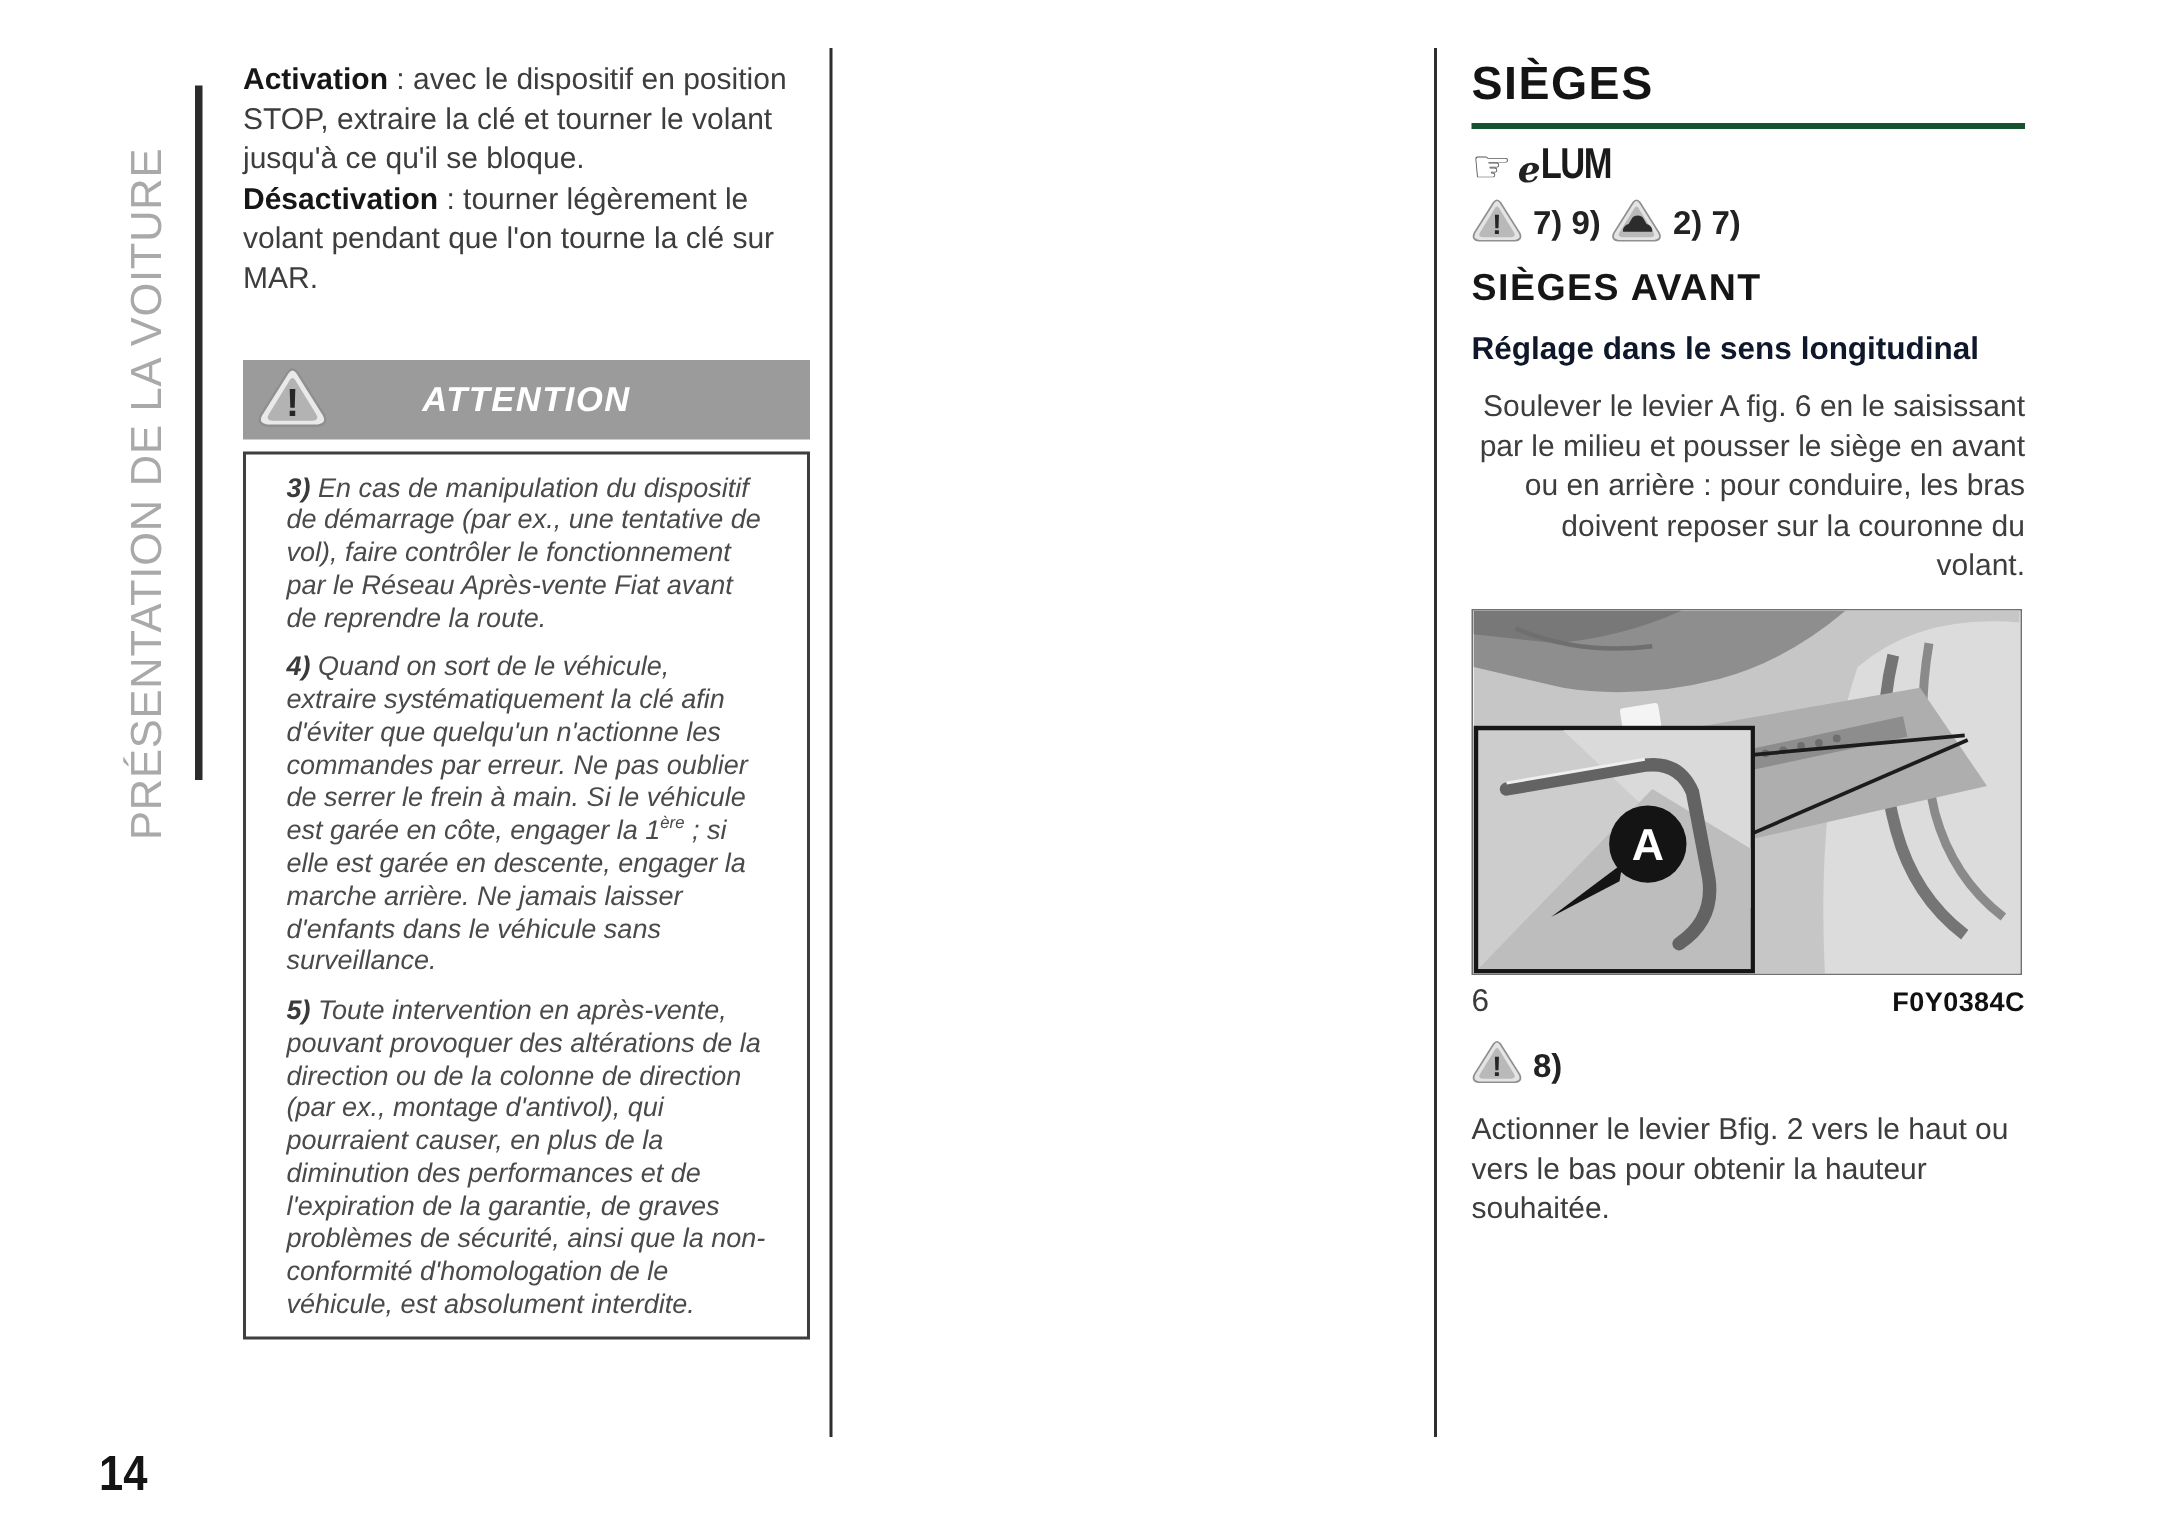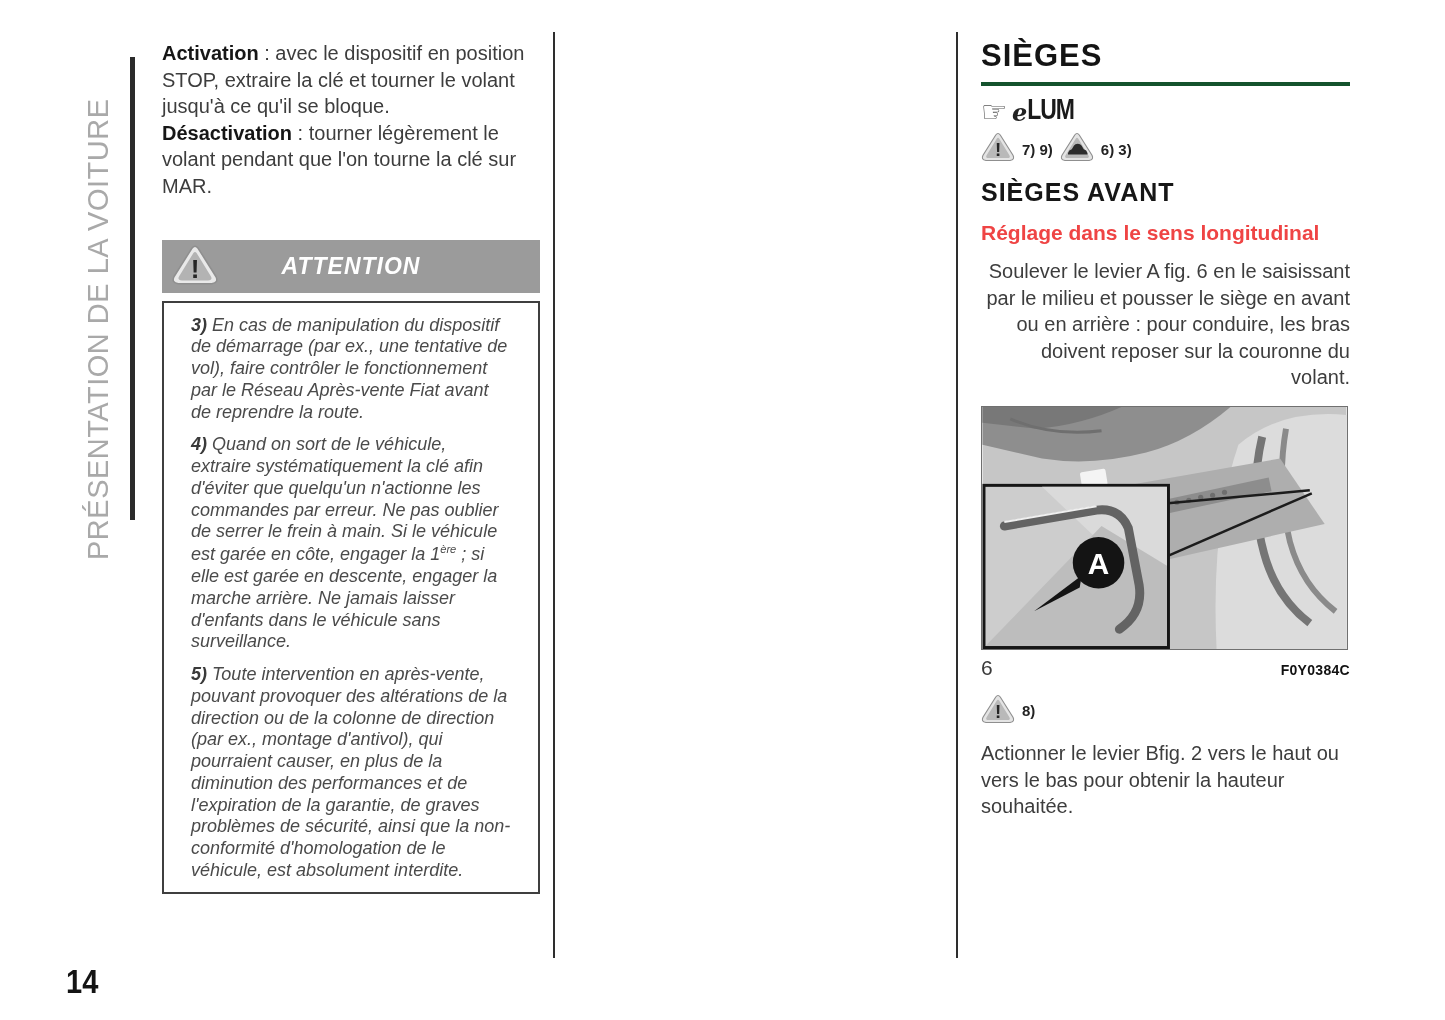--- a/index.html
+++ b/index.html
@@ -39,29 +39,29 @@
   .col2 .warning-box{margin-top:0;padding:13px 13px;}
 
   h1.chapter{font-size:31px;font-weight:bold;letter-spacing:1px;color:#141414;margin:0 0 10px;
     padding-bottom:8px;border-bottom:4px solid #14532d;}
   .logo-row{display:flex;align-items:center;height:32px;margin-bottom:4px;}
   .hand-icon{font-family:"DejaVu Sans",sans-serif;font-size:30px;color:#5a5a5a;line-height:1;}
   .elum-e{font-family:"DejaVu Serif",serif;font-style:italic;font-weight:bold;font-size:24px;color:#222222;margin-left:4px;}
   .elum-lum{font-size:23px;font-weight:bold;color:#1a1a1a;letter-spacing:-1px;display:inline-block;
     transform:scaleY(1.25);transform-origin:bottom;}
   .refs-row{display:flex;align-items:center;gap:7px;height:34px;margin-bottom:12px;}
-  .ref-label{font-weight:bold;font-size:15px;color:#222222;}
+  .ref-label{font-weight:bold;font-size:22px;color:#222222;}
 
   h2.sub{font-size:25px;font-weight:bold;letter-spacing:1px;color:#161616;margin:2px 0 14px;}
-  h3.minor{font-size:21px;font-weight:bold;color:#ef4444;margin:0 0 13px;}
+  h3.minor{font-size:21px;font-weight:bold;color:#0f172a;margin:0 0 13px;}
 
   figure.photo{margin:2px 0 0;width:367px;height:244px;border:1px solid #707070;box-sizing:border-box;}
   .caption-row{display:flex;justify-content:space-between;align-items:baseline;margin:6px 0 14px;}
   .fig-num{font-size:21px;color:#3a3a3a;}
-  .fig-code{font-size:14px;font-weight:bold;color:#111111;letter-spacing:.3px;text-align:right;}
+  .fig-code{font-size:18px;font-weight:bold;color:#111111;letter-spacing:.3px;text-align:right;}
 </style>
 </head>
 <body>
 
 <div class="page">
 
   <div class="sidebar-label">PRÉSENTATION DE LA VOITURE</div>
   <div class="sidebar-bar"></div>
   <div class="page-number">14</div>
 
@@ -111,21 +111,21 @@
         </svg>
       </span>
       <span class="ref-label">7) 9)</span>
       <span>
         <svg viewBox="0 0 44 40" width="34" height="30">
           <path d="M19 4 Q22 0 25 4 L42 31 Q45 37 38 38 L6 38 Q-1 37 2 31 Z" fill="#e4e4e4" stroke="#8f8f8f" stroke-width="1.5"></path>
           <path d="M20.5 8.5 Q22 6.5 23.5 8.5 L37 30.5 Q39.5 34.5 34.5 34.8 L9.5 34.8 Q4.5 34.5 7 30.5 Z" fill="#b9b9b9"></path>
           <path d="M10 30 l0-2 q1-4 5-5 l3-5 q1.5-2.5 5-2.5 q3.5 0 5 2.5 l3 5 q4 1 5 5 l0 2 z" fill="#2c2c2c"></path>
         </svg>
       </span>
-      <span class="ref-label">6) 3)</span>
+      <span class="ref-label">2) 7)</span>
     </div>
 
     <h2 class="sub">SIÈGES AVANT</h2>
     <h3 class="minor">Réglage dans le sens longitudinal</h3>
     <p class="body" style="margin-bottom:15px;text-align:right;">Soulever le levier A fig. 6 en le saisissant par le milieu et pousser le siège en avant ou en arrière : pour conduire, les bras doivent reposer sur la couronne du volant.</p>
 
     <figure class="photo">
       <svg viewBox="0 0 367 244" width="365" height="242">
         <rect x="0" y="0" width="367" height="244" fill="#c6c6c6"></rect>
         <path d="M0 0 H250 Q210 34 165 46 Q110 60 60 52 L0 38 Z" fill="#8e8e8e"></path>

